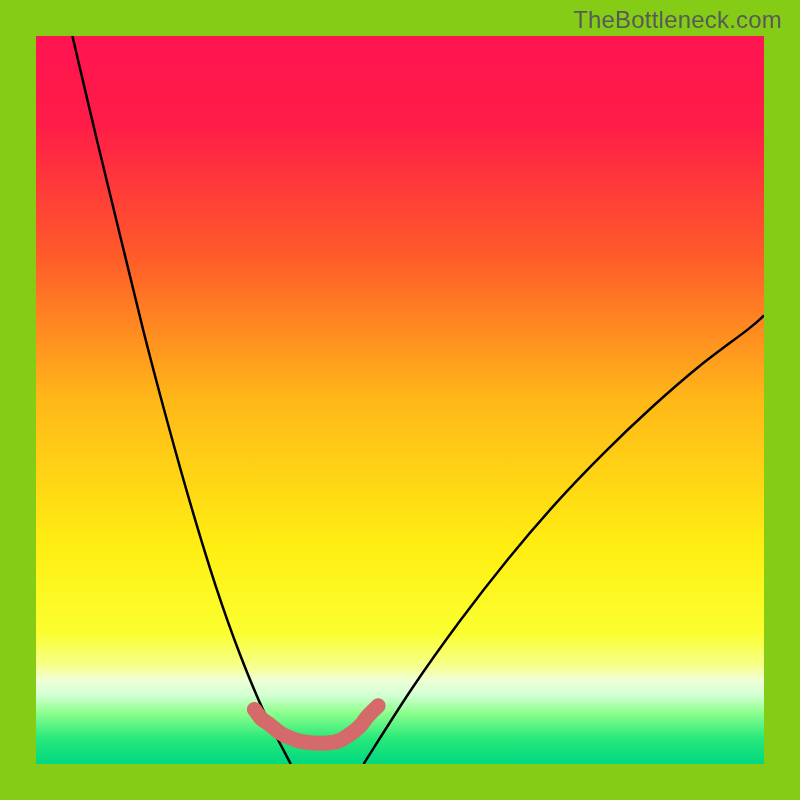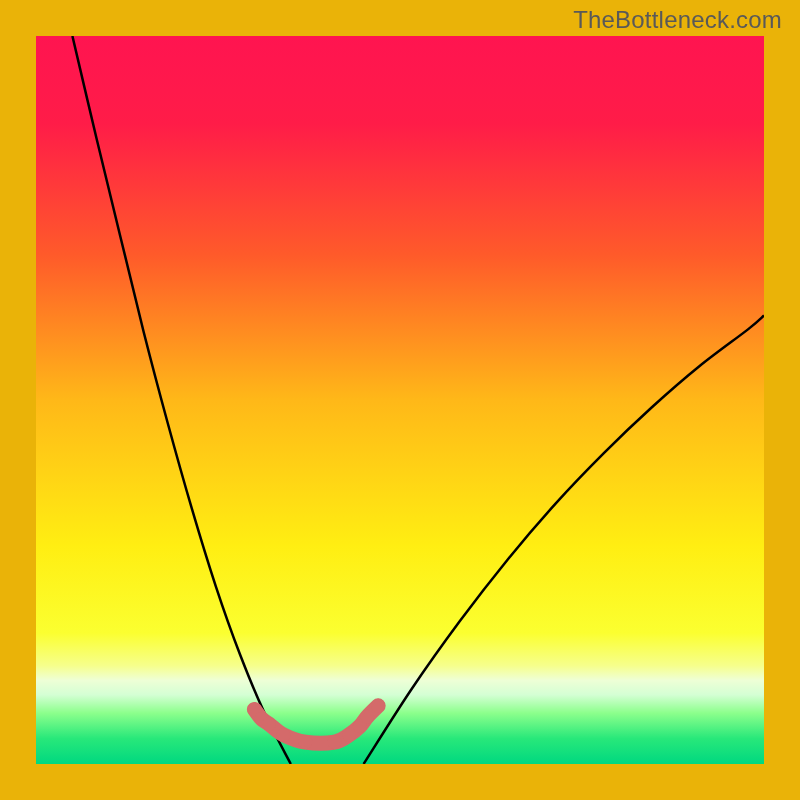--- a/index.html
+++ b/index.html
@@ -10,21 +10,21 @@
     background: #000;
     overflow: hidden;
     font-family: Arial, Helvetica, sans-serif;
   }
   .frame {
     position: absolute;
     left: 0;
     top: 0;
     width: 800px;
     height: 800px;
-    background: #eab308;
+    background: #84cc16;
   }
   .plot-area {
     position: absolute;
     left: 36px;
     top: 36px;
     width: 728px;
     height: 728px;
     overflow: hidden;
   }
   .gradient {

